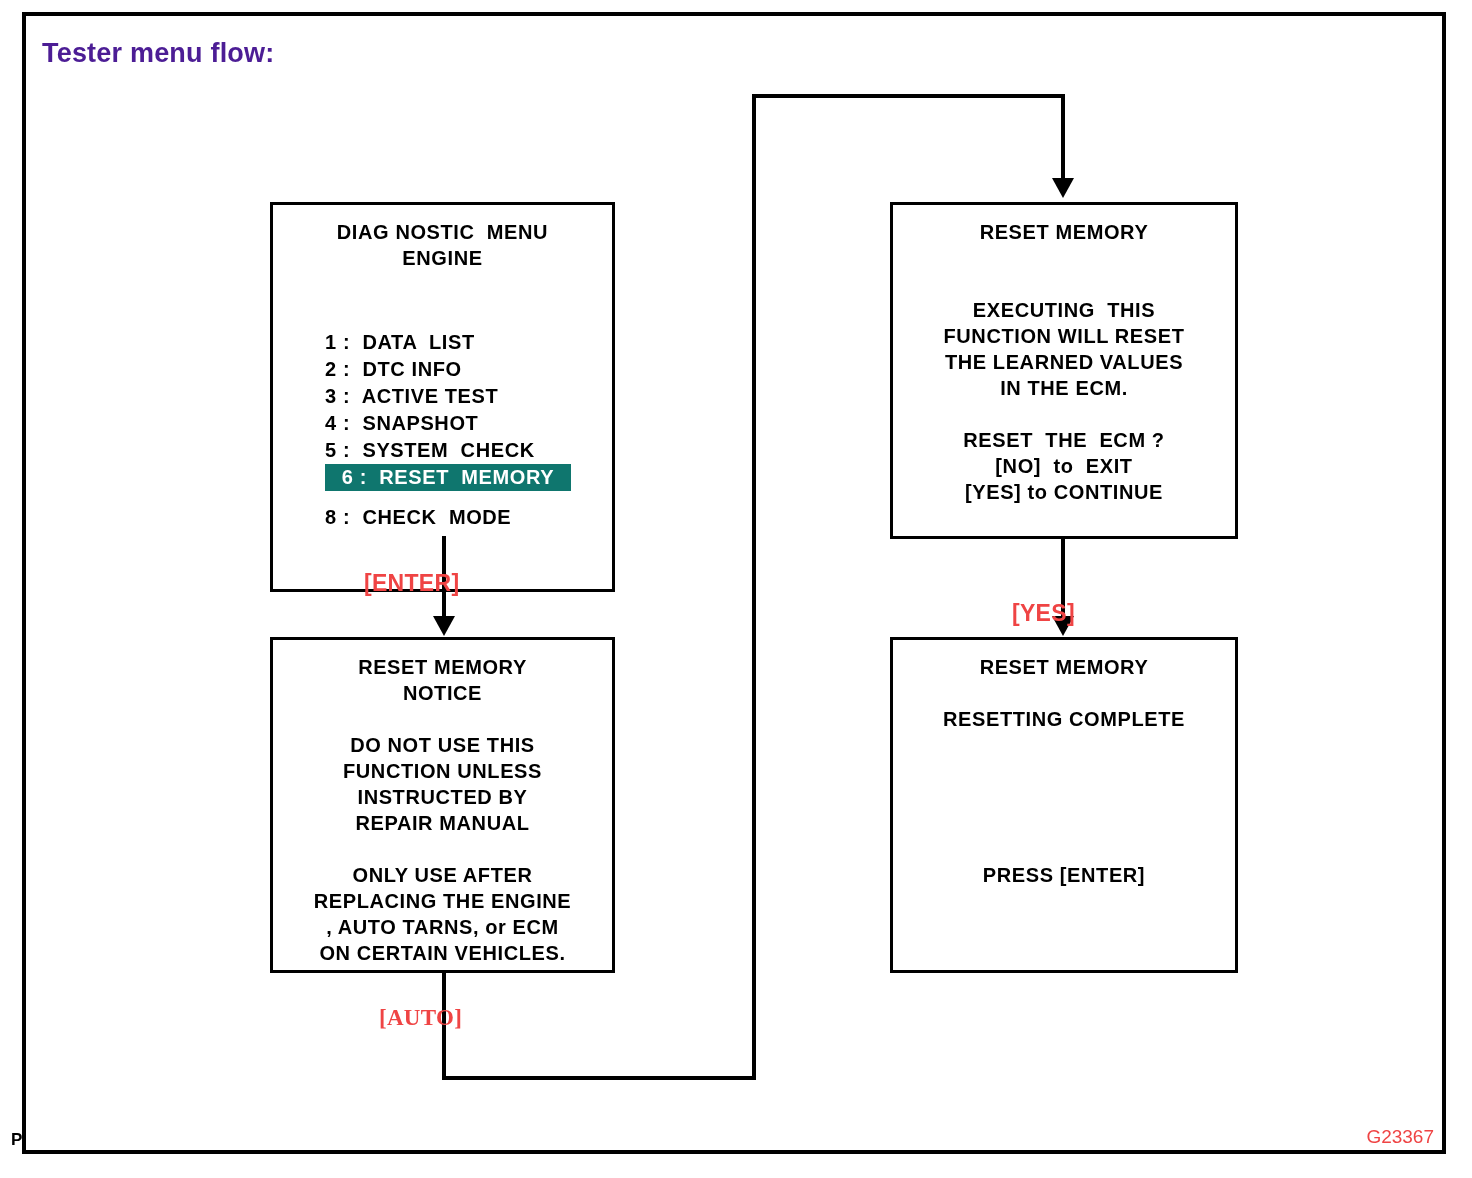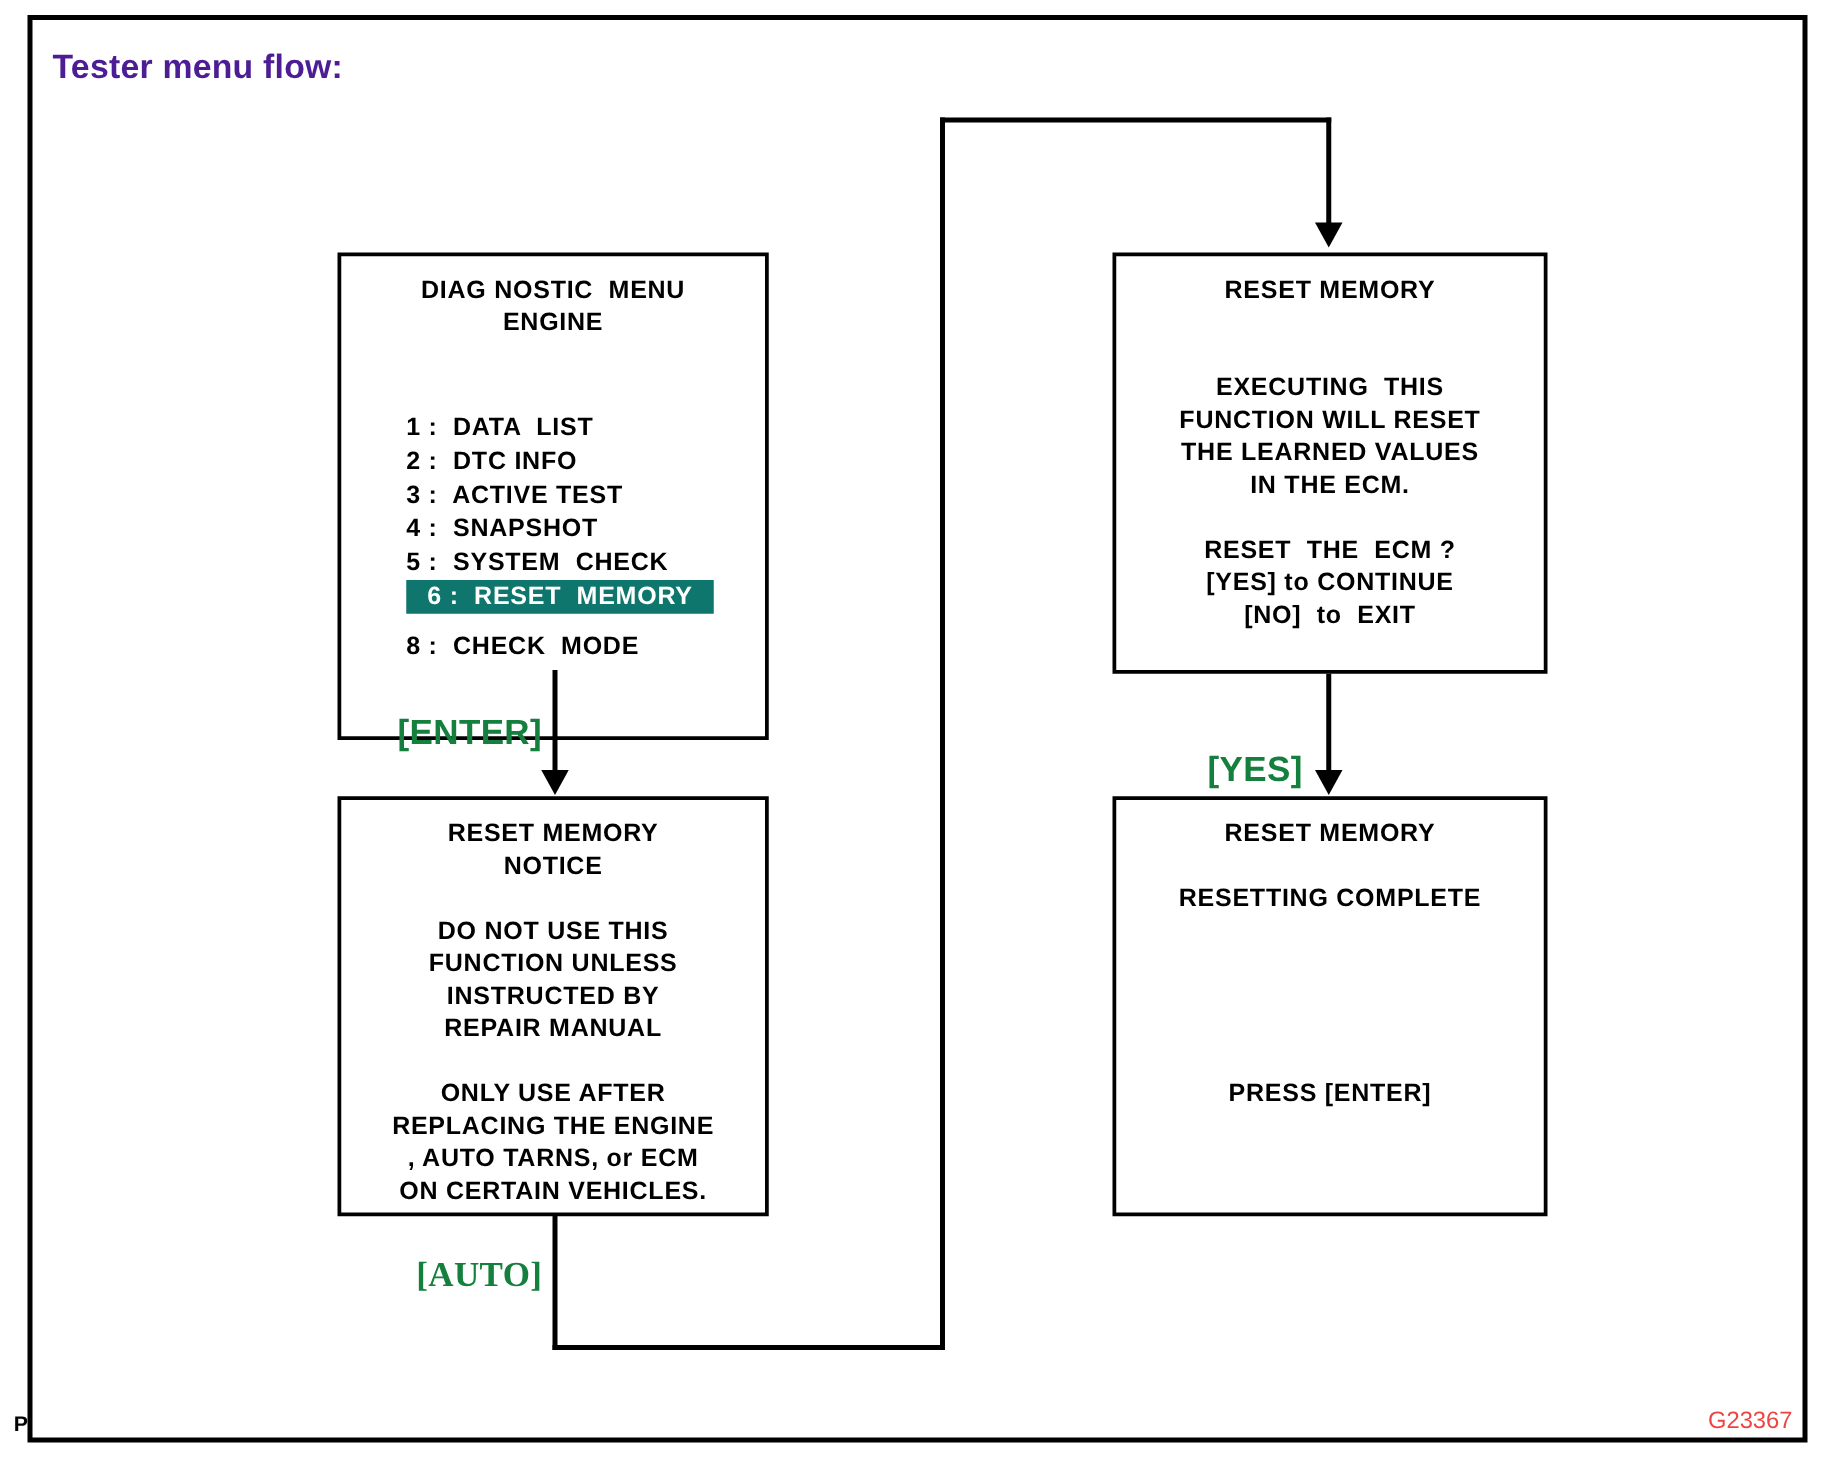--- a/index.html
+++ b/index.html
@@ -129,25 +129,26 @@
     width: 0;
     height: 0;
     border-left: 11px solid transparent;
     border-right: 11px solid transparent;
     border-top: 20px solid #000000;
   }
 
   
   .conn-label {
     position: absolute;
-    font-size: 28px;
-    font-weight: bold;
-    color: #15803d;
+    font-size: 23px;
+    font-weight: bold;
+    color: #ef4444;
     white-space: nowrap;
     letter-spacing: 0.3px;
+    margin-left: 46px;
   }
 </style>
 </head>
 <body>
 
 <div id="page">
 
   <div id="outer-frame"></div>
 
   <div id="figure-title">Tester menu flow:</div>
@@ -194,22 +195,22 @@
     <div class="lines" style="top:14px;">
       <div class="line">RESET MEMORY</div>
       <div class="line spacer"></div>
       <div class="line spacer"></div>
       <div class="line">EXECUTING  THIS</div>
       <div class="line">FUNCTION WILL RESET</div>
       <div class="line">THE LEARNED VALUES</div>
       <div class="line">IN THE ECM.</div>
       <div class="line spacer"></div>
       <div class="line">RESET  THE  ECM ?</div>
+      <div class="line">[NO]  to  EXIT</div>
       <div class="line">[YES] to CONTINUE</div>
-      <div class="line">[NO]  to  EXIT</div>
     </div>
   </div>
 
   <div class="screen" id="screen-resetting-complete" style="left:890px; top:637px; width:348px; height:336px;">
     <div class="lines" style="top:14px;">
       <div class="line">RESET MEMORY</div>
       <div class="line spacer"></div>
       <div class="line">RESETTING COMPLETE</div>
       <div class="line spacer"></div>
       <div class="line spacer"></div>

